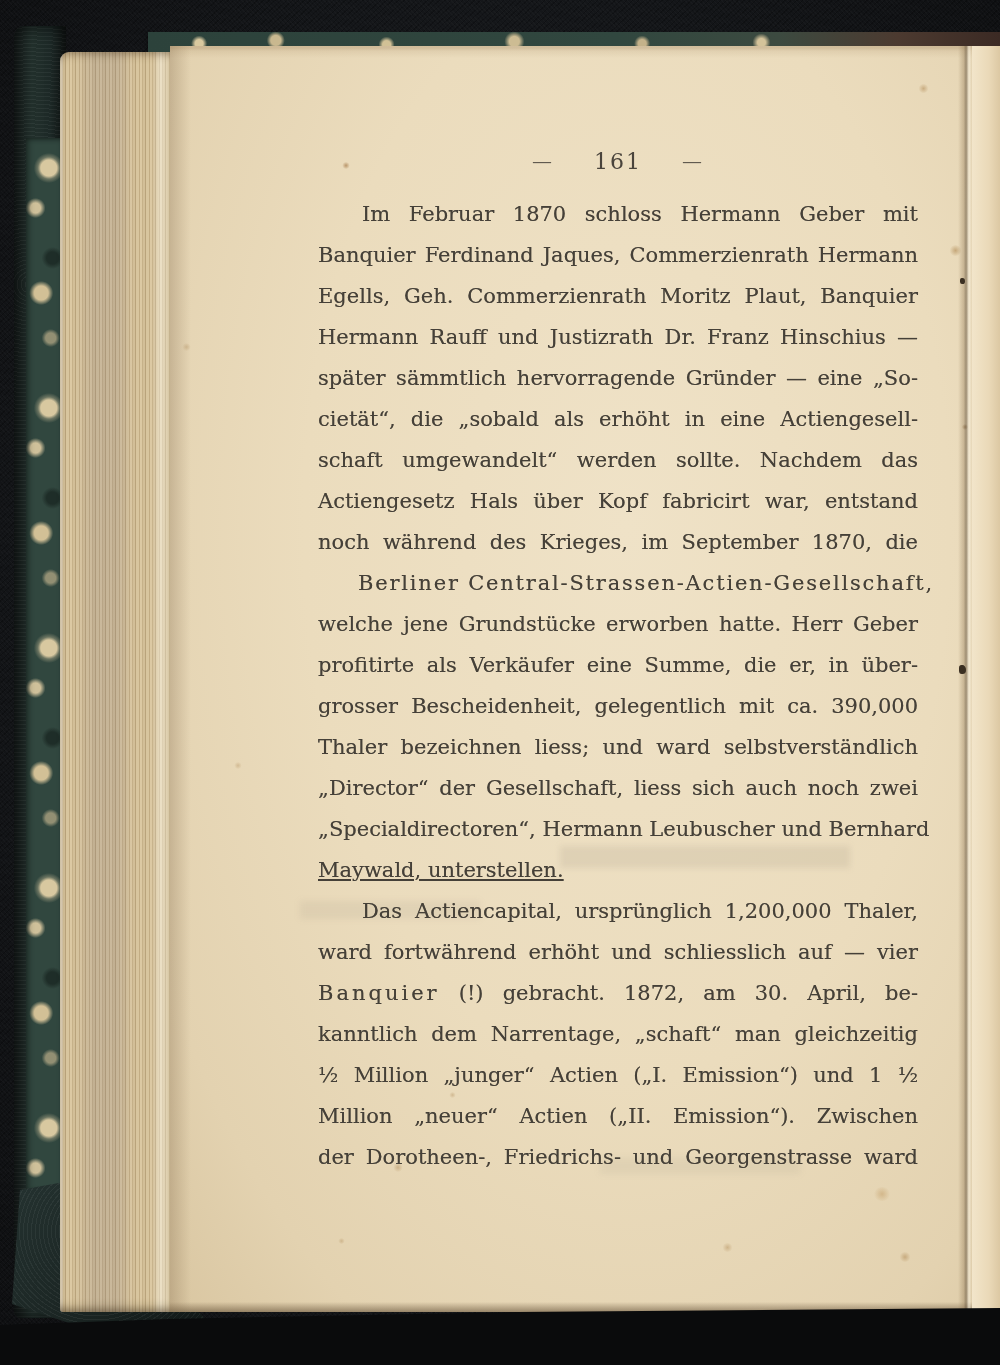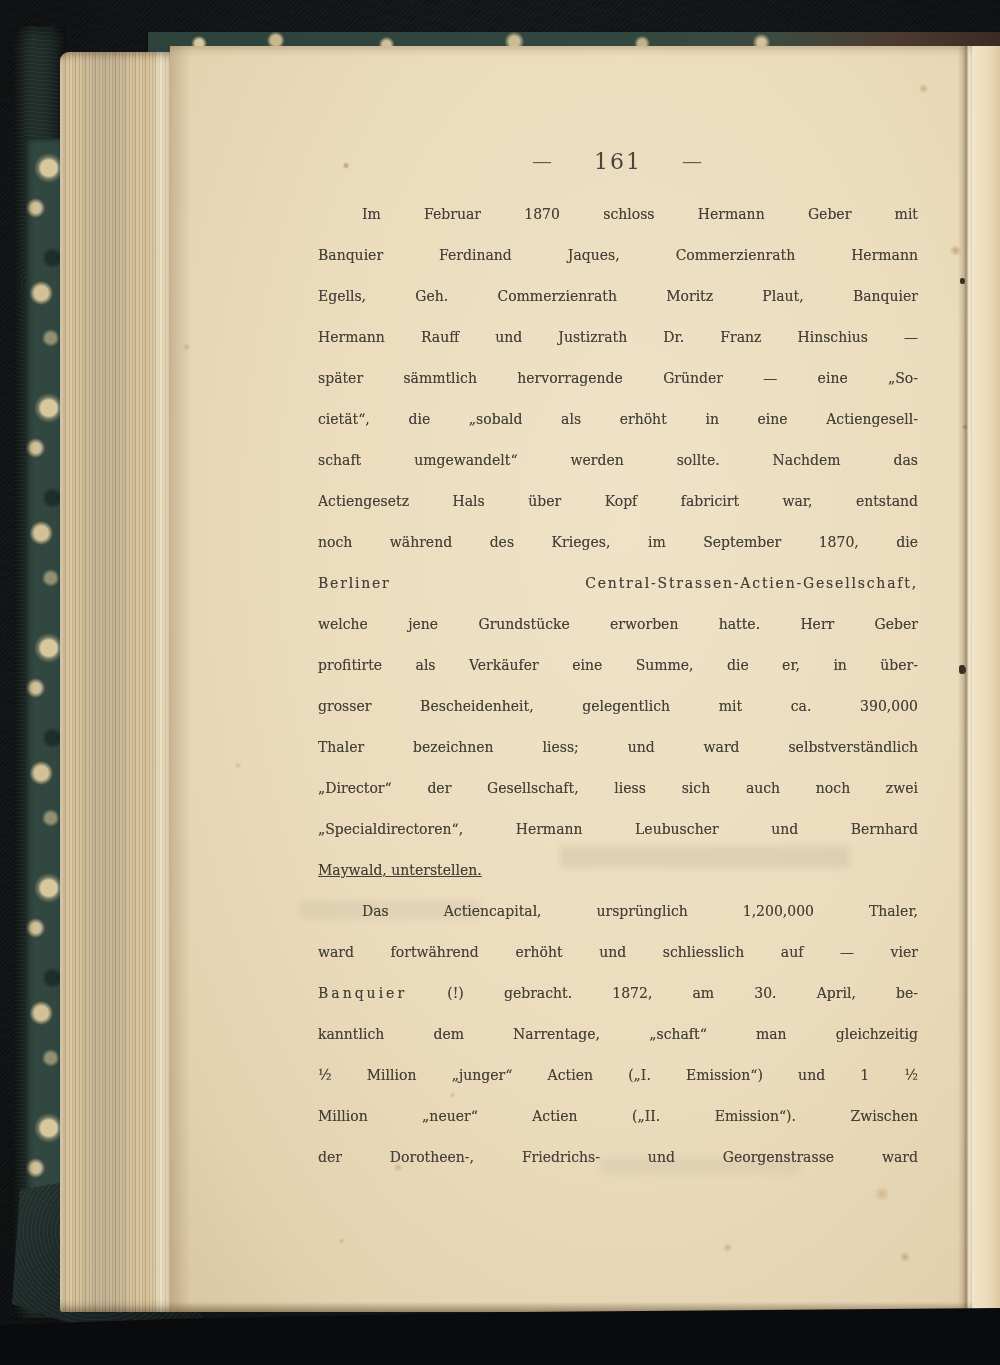--- a/index.html
+++ b/index.html
@@ -100,27 +100,27 @@
   }
   
   .page-header{
     position:absolute;left:318px;top:144px;width:600px;height:34px;
     display:flex;justify-content:center;align-items:center;gap:40px;
     color:#4a443c;font-size:22px;letter-spacing:2px;
   }
   .page-header .dash{font-size:20px;color:#5a544a;transform:scaleY(.8);}
   .text-block{
     position:absolute;left:318px;top:194px;width:600px;
-    color:#454038;font-size:14px;line-height:41px;
+    color:#454038;font-size:21px;line-height:41px;
     text-shadow:0 0 .5px rgba(70,64,56,.55);
   }
   .line{height:41px;text-align:justify;text-align-last:justify;white-space:nowrap;}
   .line.indent{text-indent:44px;}
   .line.endp{text-align-last:left;text-decoration:underline;}
-  .line.sp{letter-spacing:1.8px;}
+  .line.sp{letter-spacing:1.8px;margin-left:40px;}
   .spw{letter-spacing:3px;}
   
   .spot{position:absolute;border-radius:50%;pointer-events:none;}
   .smudge{position:absolute;pointer-events:none;filter:blur(3px);}
   .speck{position:absolute;background:#3a2f22;border-radius:40% 60% 55% 45%;pointer-events:none;}
 </style>
 </head>
 <body>
 
 <div class="backdrop"></div>

